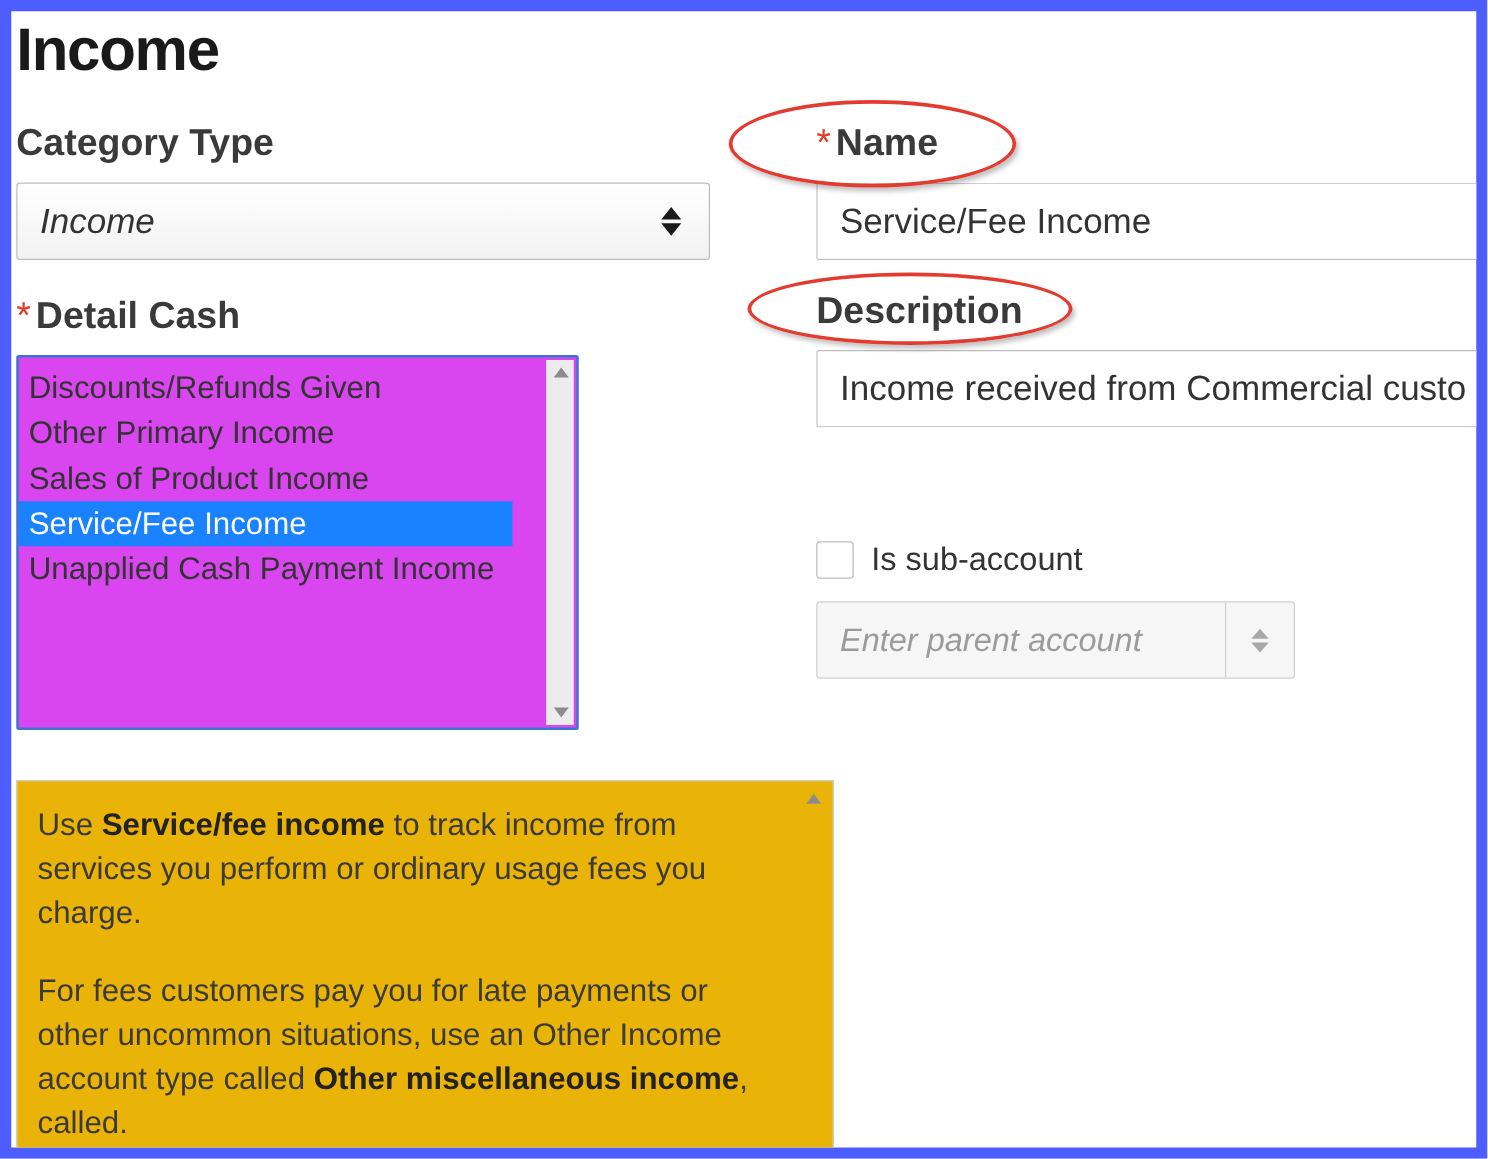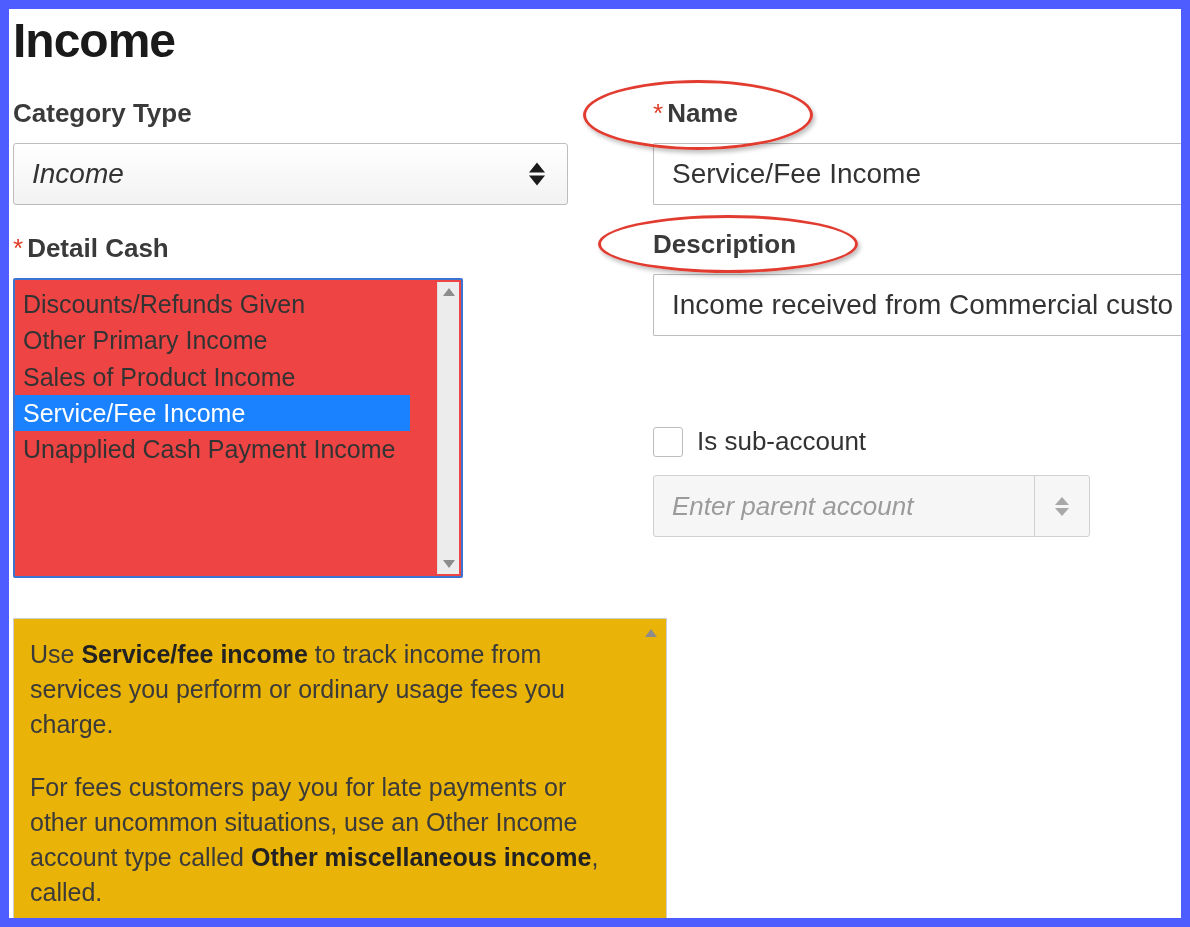--- a/index.html
+++ b/index.html
@@ -30,21 +30,21 @@
   .cols {
     display:flex;
     gap:80px;
     padding:0 0 0 4px;
   }
   .col { flex:0 0 auto; }
   .col-left { width:560px; }
   .col-right { width:560px; position:relative; }
 
   .field-label {
-    font-size:26px;
+    font-size:30px;
     font-weight:700;
     color:#3a3a3a;
     margin-bottom:14px;
     display:inline-block;
   }
   .req-star { color:#e03b24; font-weight:400; margin-right:4px; }
 
   
   .select-wrap {
     position:relative;
@@ -75,21 +75,21 @@
   .select-caret .up { border-bottom:10px solid #1a1a1a; margin-bottom:3px; }
   .select-caret .down { border-top:10px solid #1a1a1a; }
 
   
   .dt-block { margin-top:28px; }
   .listbox {
     width:450px;
     height:300px;
     border:2px solid #3b74d1;
     border-radius:2px;
-    background:#ef4444;
+    background:#d946ef;
     position:relative;
     overflow:hidden;
   }
   .listbox-inner {
     position:absolute;
     inset:0 26px 0 0;
     padding:6px 0;
   }
   .list-item {
     font-size:25px;
@@ -167,21 +167,21 @@
 
   .desc-block { margin-top:24px; position:relative; }
 
   .subacct-block { margin-top:90px; }
   .checkbox-row { display:flex; align-items:center; gap:14px; font-size:26px; color:#333; }
   .checkbox {
     width:30px; height:30px; border:1px solid #bdbdbd; border-radius:3px; background:#fff;
   }
   .parent-select {
     margin-top:18px;
-    width:437px;
+    width:383px;
     height:62px;
     border:1px solid #d0d0d0;
     border-radius:3px;
     background:#f6f6f6;
     display:flex;
     align-items:center;
     position:relative;
   }
   .parent-select .ph {
     font-size:26px;

